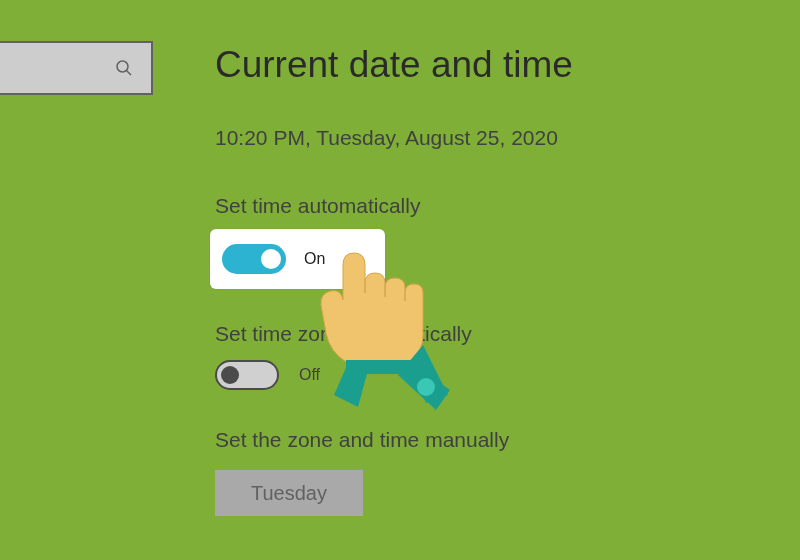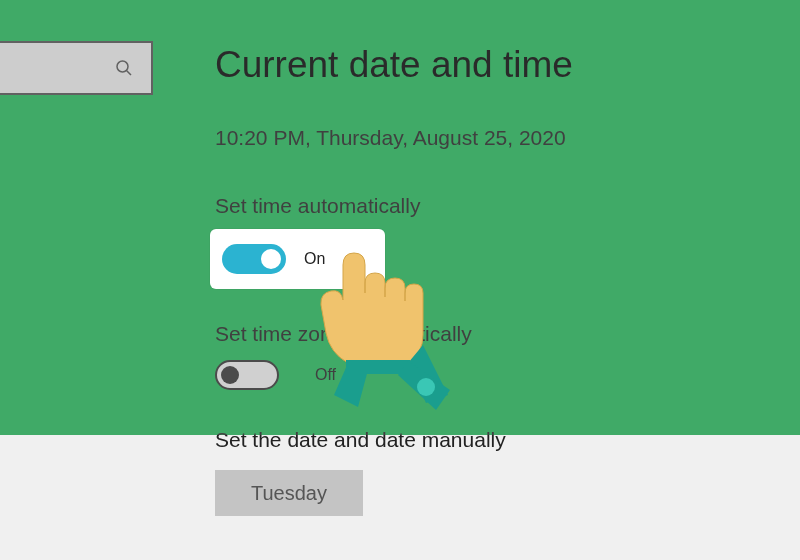--- a/index.html
+++ b/index.html
@@ -10,23 +10,23 @@
     body {
       font-family: 'Segoe UI', Tahoma, Geneva, sans-serif;
       width: 800px;
       height: 560px;
       overflow: hidden;
       position: relative;
       background: #f0f0f0;
     }
     .page-container {
       width: 800px;
-      height: 435px;
+      height: 560px;
       position: relative;
-      background: #22c55e;
+      background: #84cc16;
     }
     .dim-overlay {
       position: absolute;
       top: 0;
       left: 0;
       width: 100%;
       height: 100%;
       background: rgba(120, 120, 120, 0.35);
       z-index: 5;
       pointer-events: none;
@@ -80,21 +80,21 @@
     .setting-label.second {
       margin-top: 60px;
     }
     .setting-label.third {
       margin-top: 38px;
     }
     .toggle-row {
       display: flex;
       align-items: center;
       margin-top: 14px;
-      gap: 36px;
+      gap: 20px;
     }
     .toggle-switch {
       width: 64px;
       height: 30px;
       border-radius: 15px;
       position: relative;
       cursor: pointer;
     }
     .toggle-switch.on {
       background: #0078d4;
@@ -174,39 +174,39 @@
       <svg width="18" height="18" viewBox="0 0 18 18">
         <circle cx="7.5" cy="7.5" r="5.5" fill="none" stroke="#555" stroke-width="1.5"></circle>
         <line x1="11.7" y1="11.7" x2="16" y2="16" stroke="#555" stroke-width="1.5"></line>
       </svg>
     </span>
   </div>
 
   <div class="main-content">
     <h1 class="section-heading">Current date and time</h1>
 
-    <div class="datetime-text">10:20 PM, Thursday, August 25, 2020</div>
+    <div class="datetime-text">10:20 PM, Tuesday, August 25, 2020</div>
 
     <div class="setting-label">Set time automatically</div>
     <div class="toggle-row">
       <div class="toggle-switch on">
         <div class="toggle-knob"></div>
       </div>
       <span class="toggle-state-text">On</span>
     </div>
 
     <div class="setting-label second">Set time zone automatically</div>
     <div class="toggle-row">
       <div class="toggle-switch off">
         <div class="toggle-knob"></div>
       </div>
       <span class="toggle-state-text">Off</span>
     </div>
 
-    <div class="setting-label third">Set the date and date manually</div>
+    <div class="setting-label third">Set the zone and time manually</div>
     <button class="change-button">Tuesday</button>
   </div>
 
   <div class="dim-overlay"></div>
 
   <div class="highlight-box">
     <div class="toggle-switch on">
       <div class="toggle-knob"></div>
     </div>
     <span class="toggle-state-text">On</span>

